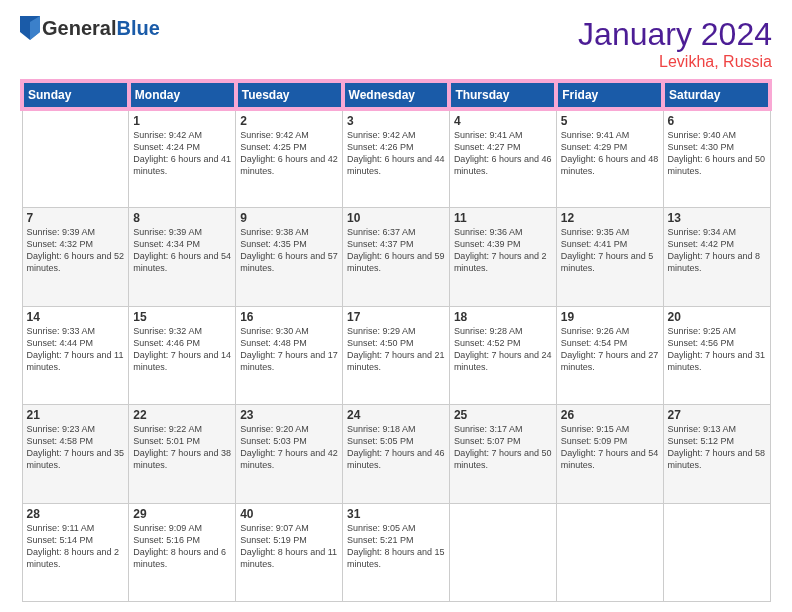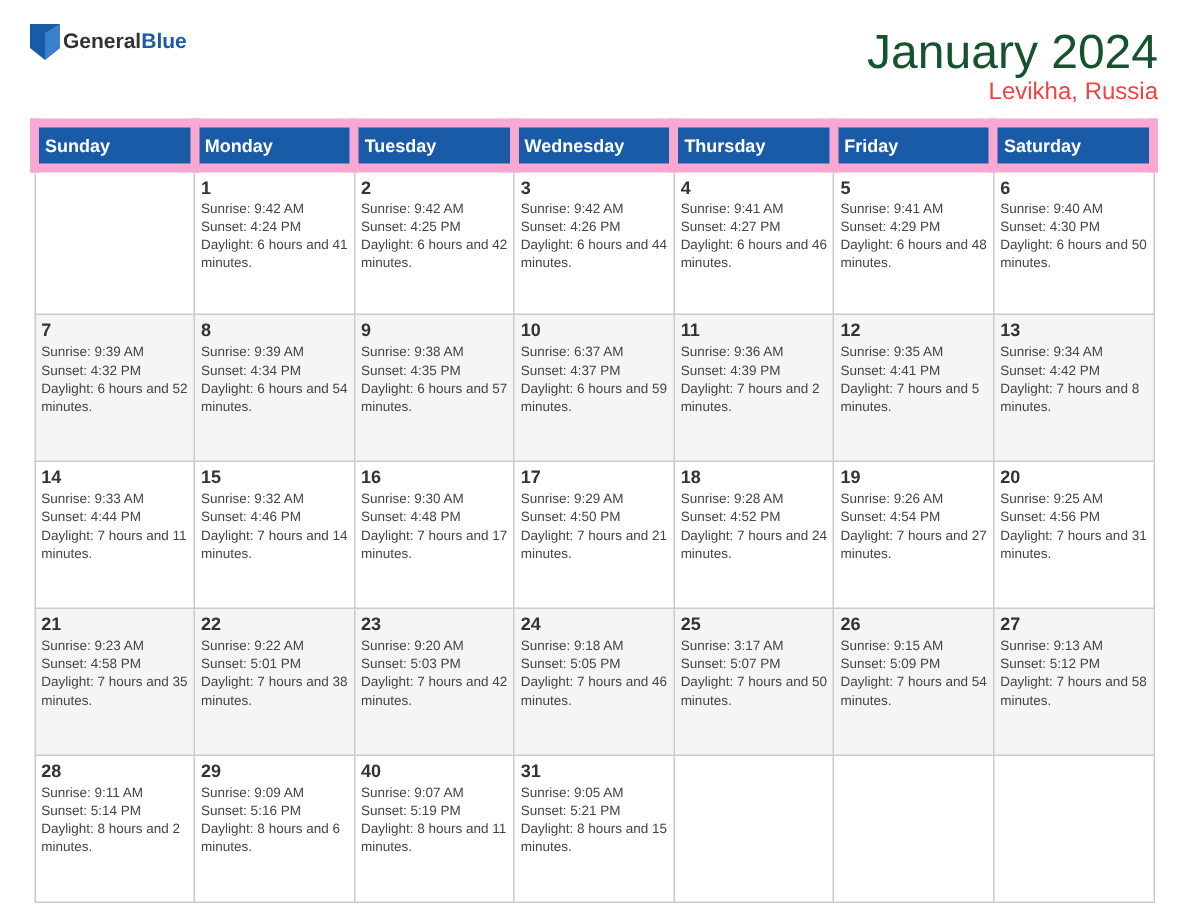--- a/index.html
+++ b/index.html
@@ -22,57 +22,57 @@
       justify-content: space-between;
       align-items: flex-start;
       margin-bottom: 8px;
     }
     .logo {
       display: flex;
       align-items: center;
       gap: 2px;
     }
     .logo-text {
-      font-size: 14px;
+      font-size: 20px;
       font-weight: bold;
       line-height: 1.1;
     }
     .logo-general { color: #333; }
     .logo-blue { color: #1a5ba8; }
     .logo-icon {
       width: 20px;
       height: 24px;
     }
     .title-block {
       text-align: right;
     }
     .month-title {
       font-size: 32px;
-      color: #14532d;
+      color: #4c1d95;
       font-weight: normal;
     }
     .location {
       font-size: 16px;
       color: #ef4444;
       text-align: right;
     }
     .calendar {
       flex: 1;
       border-collapse: collapse;
       width: 100%;
       table-layout: fixed;
     }
     .calendar th {
       background: #1a5ba8;
       color: #fff;
       font-size: 12px;
       font-weight: bold;
       padding: 5px 4px;
       text-align: left;
-      border: 6px solid #f9a8d4;
+      border: 4px solid #f9a8d4;
     }
     .calendar td {
       border: 1px solid #ccc;
       vertical-align: top;
       padding: 3px 4px;
       font-size: 9.5px;
       color: #333;
       height: 88px;
     }
     .day-num {

